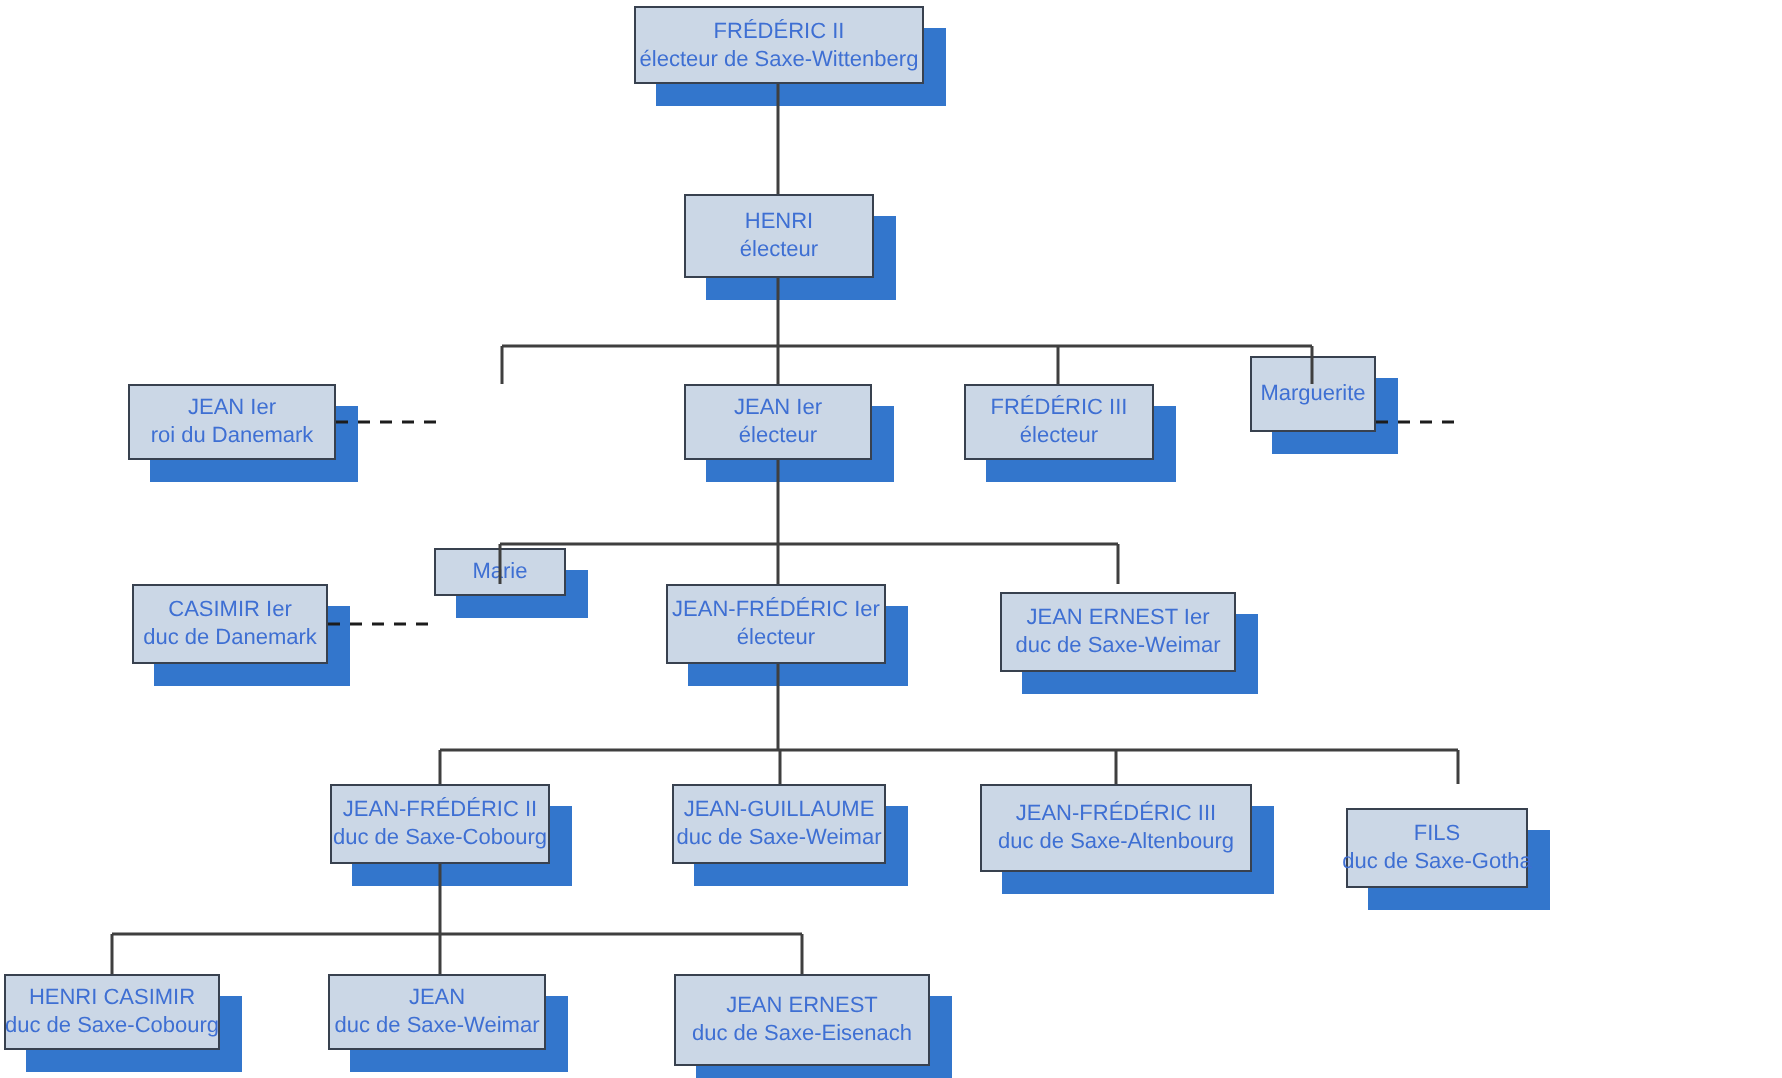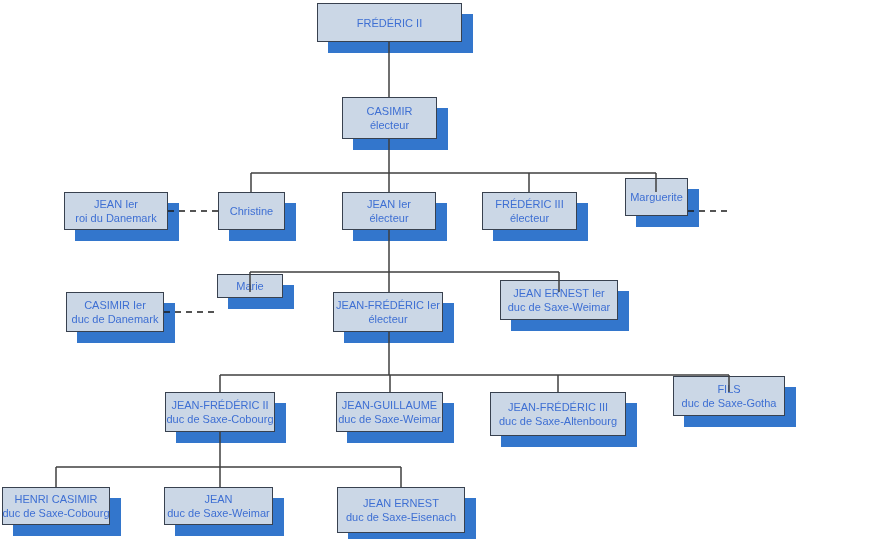--- a/index.html
+++ b/index.html
@@ -31,35 +31,33 @@
   svg.wires line{stroke:var(--line,#3f3f3f);stroke-width:1.5;}
   svg.wires line.dashed{stroke:var(--dashed-line,#1c1c1c);stroke-dasharray:6 5;stroke-width:1.5;}
 </style>
 </head>
 <body>
 
 <div class="stage">
 
   <div class="node" style="left:317px;top:3px;width:145px;height:39px">
     <span class="nm">FRÉDÉRIC II</span>
+    <span class="tt">électeur de Saxe-Wittenberg</span>
   </div>
 
   <div class="node" style="left:342px;top:97px;width:95px;height:42px">
-    <span class="nm">CASIMIR</span>
+    <span class="nm">HENRI</span>
     <span class="tt">électeur</span>
   </div>
 
   <div class="node" style="left:64px;top:192px;width:104px;height:38px">
     <span class="nm">JEAN Ier</span>
     <span class="tt">roi du Danemark</span>
   </div>
 
-  <div class="node" style="left:218px;top:192px;width:67px;height:38px">
-    <span class="nm">Christine</span>
-  </div>
 
   <div class="node" style="left:342px;top:192px;width:94px;height:38px">
     <span class="nm">JEAN Ier</span>
     <span class="tt">électeur</span>
   </div>
 
   <div class="node" style="left:482px;top:192px;width:95px;height:38px">
     <span class="nm">FRÉDÉRIC III</span>
     <span class="tt">électeur</span>
   </div>
@@ -76,41 +74,41 @@
 
   <div class="node" style="left:217px;top:274px;width:66px;height:24px">
     <span class="nm">Marie</span>
   </div>
 
   <div class="node" style="left:333px;top:292px;width:110px;height:40px">
     <span class="nm">JEAN-FRÉDÉRIC Ier</span>
     <span class="tt">électeur</span>
   </div>
 
-  <div class="node" style="left:500px;top:280px;width:118px;height:40px">
+  <div class="node" style="left:500px;top:296px;width:118px;height:40px">
     <span class="nm">JEAN ERNEST Ier</span>
     <span class="tt">duc de Saxe-Weimar</span>
   </div>
 
   <div class="node" style="left:165px;top:392px;width:110px;height:40px">
     <span class="nm">JEAN-FRÉDÉRIC II</span>
     <span class="tt">duc de Saxe-Cobourg</span>
   </div>
 
   <div class="node" style="left:336px;top:392px;width:107px;height:40px">
     <span class="nm">JEAN-GUILLAUME</span>
     <span class="tt">duc de Saxe-Weimar</span>
   </div>
 
   <div class="node" style="left:490px;top:392px;width:136px;height:44px">
     <span class="nm">JEAN-FRÉDÉRIC III</span>
     <span class="tt">duc de Saxe-Altenbourg</span>
   </div>
 
-  <div class="node" style="left:673px;top:376px;width:112px;height:40px">
+  <div class="node" style="left:673px;top:404px;width:91px;height:40px">
     <span class="nm">FILS</span>
     <span class="tt">duc de Saxe-Gotha</span>
   </div>
 
   <div class="node" style="left:2px;top:487px;width:108px;height:38px">
     <span class="nm">HENRI CASIMIR</span>
     <span class="tt">duc de Saxe-Cobourg</span>
   </div>
 
   <div class="node" style="left:164px;top:487px;width:109px;height:38px">

